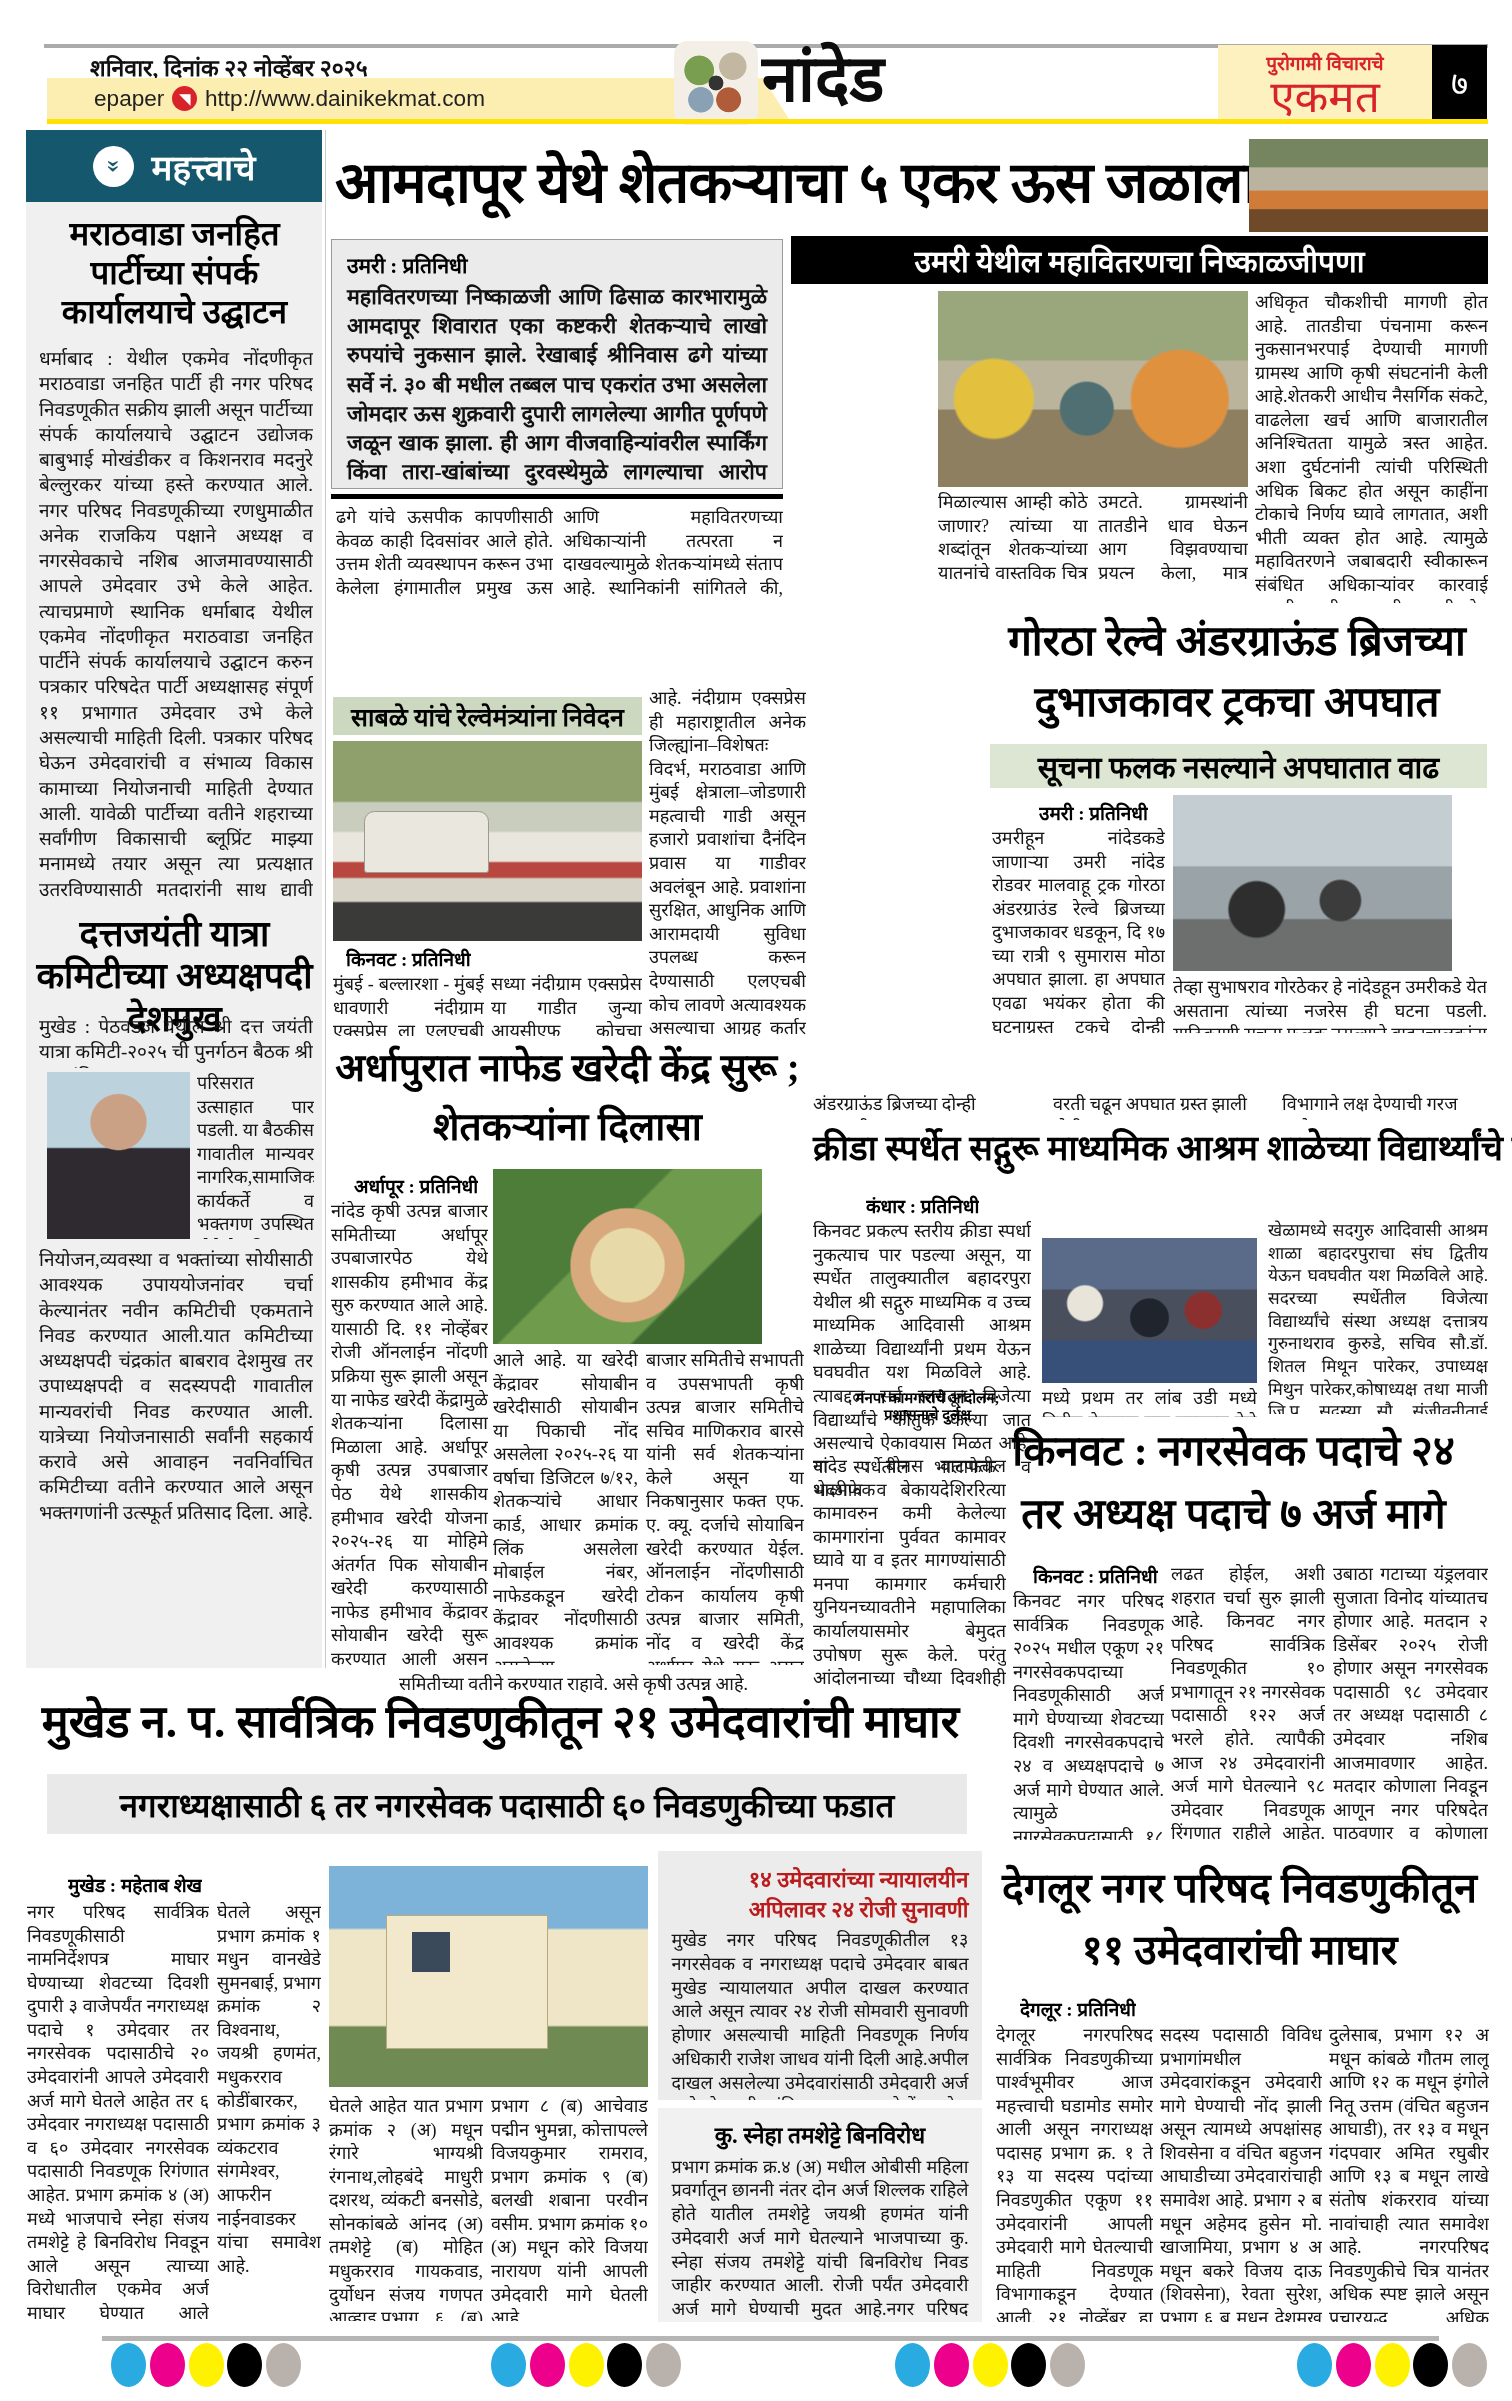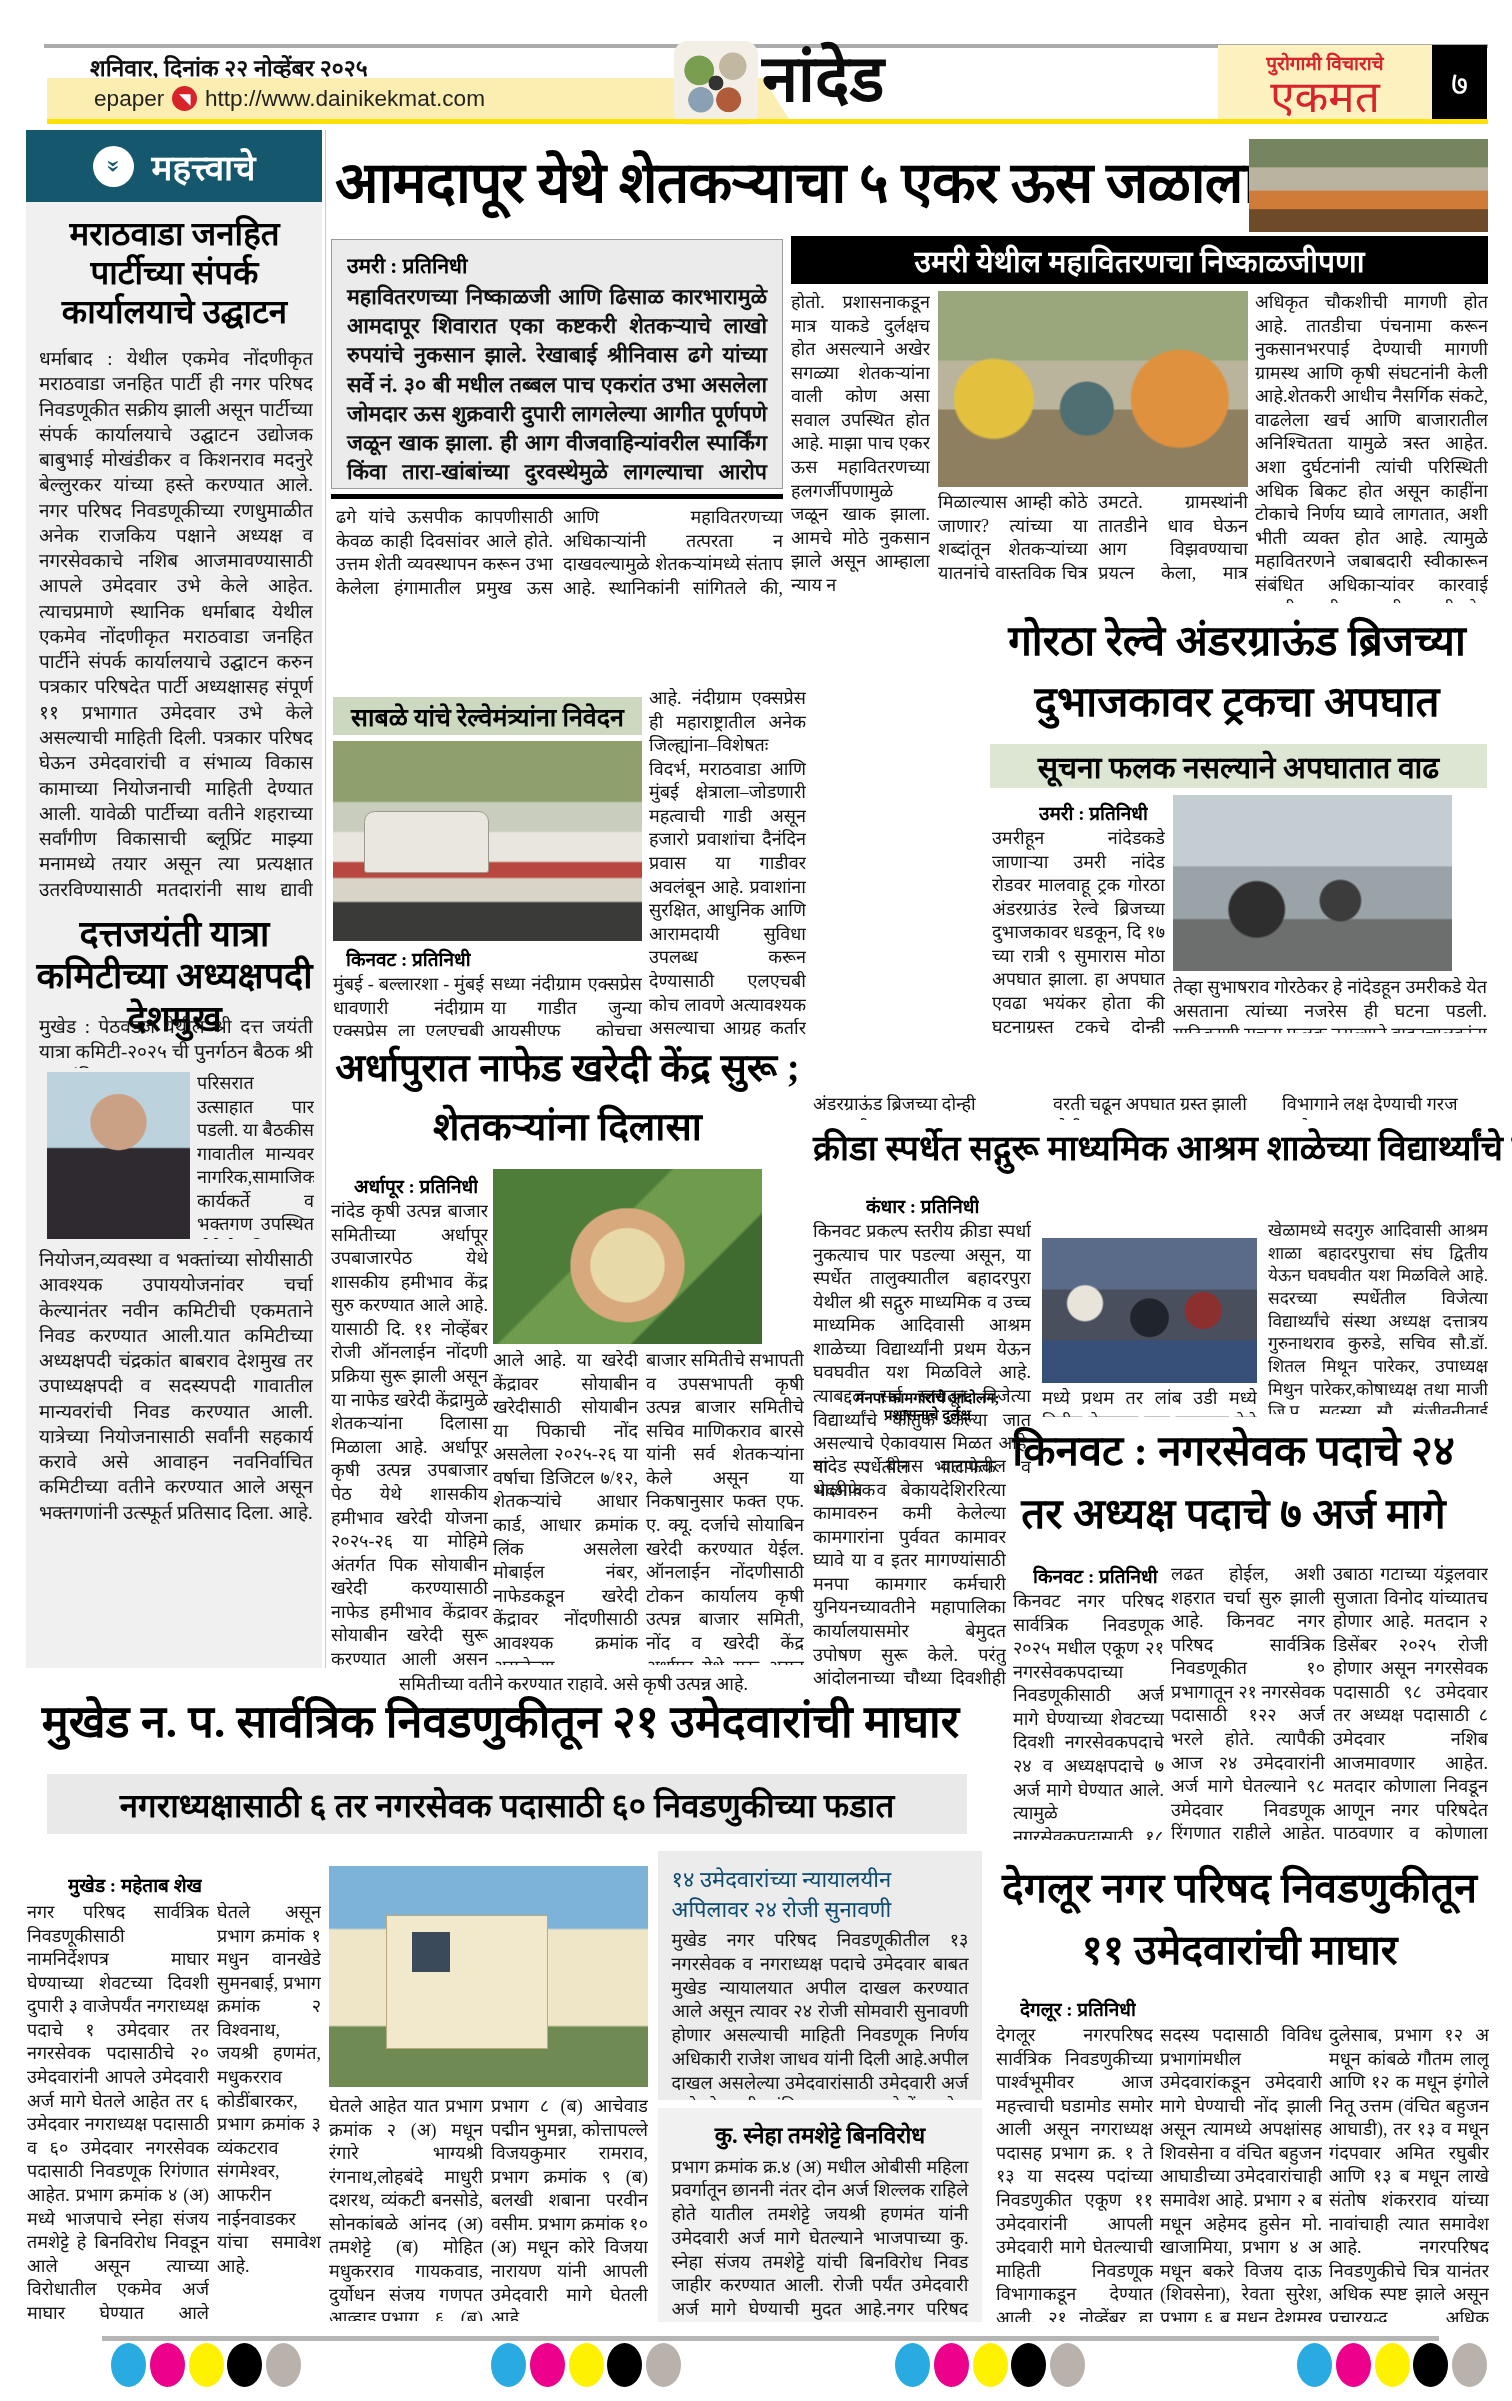--- a/index.html
+++ b/index.html
@@ -80,21 +80,20 @@
 
   <div class="abs" style="left:331px;top:239px;width:452px;height:250px;background:#ebebeb;border:0.8px solid #9a9a9a;box-sizing:border-box;padding:10.5px 15px;overflow:hidden;">
     <div class="byl" style="position:static;font-size:21px;">उमरी : प्रतिनिधी</div>
     <div style="font-size:21.5px;font-weight:bold;text-align:justify;line-height:1.36;color:#111;margin-top:4.5px;">महावितरणच्या निष्काळजी आणि ढिसाळ कारभारामुळे आमदापूर शिवारात एका कष्टकरी शेतकऱ्याचे लाखो रुपयांचे नुकसान झाले. रेखाबाई श्रीनिवास ढगे यांच्या सर्वे नं. ३० बी मधील तब्बल पाच एकरांत उभा असलेला जोमदार ऊस शुक्रवारी दुपारी लागलेल्या आगीत पूर्णपणे जळून खाक झाला. ही आग वीजवाहिन्यांवरील स्पार्किंग किंवा तारा-खांबांच्या दुरवस्थेमुळे लागल्याचा आरोप शेतकऱ्यांकडून करण्यात येत आहे.</div>
   </div>
   <div class="abs" style="left:331px;top:494px;width:452px;height:5.3px;background:#000;"></div>
 
   <div class="col" style="left:336px;top:506px;width:217px;height:95px;">ढगे यांचे ऊसपीक कापणीसाठी केवळ काही दिवसांवर आले होते. उत्तम शेती व्यवस्थापन करून उभा केलेला हंगामातील प्रमुख ऊस अचानक लागलेल्या आगीत उद्ध्वस्त झाला. प्राथमिक पंचनाम्यानुसार जवळपास तीन लाख रुपयांचे नुकसान झाल्याचा अंदाज आहे. ह्याद्यंतरही पंचनाम्यासाठी महसूल विभाग</div>
   <div class="col" style="left:563px;top:506px;width:220px;height:95px;">आणि महावितरणच्या अधिकाऱ्यांनी तत्परता न दाखवल्यामुळे शेतकऱ्यांमध्ये संताप आहे. स्थानिकांनी सांगितले की, महावितरणच्या जीर्ण झालेल्या तारांमधून वारंवार स्पार्किंग होते. खांबांची दुरवस्था, तारा झोकलेल्या स्थितीत असणे, वेळेवर दुरुस्ती न करणे या कारणांमुळे अनेकदा पिकांना धोका निर्माण</div>
 
-  <div class="col" style="left:791px;top:291px;width:139px;height:312px;">होतो. प्रशासनाकडून मात्र याकडे दुर्लक्षच होत असल्याने अखेर सगळ्या शेतकऱ्यांना वाली कोण असा सवाल उपस्थित होत आहे. माझा पाच एकर ऊस महावितरणच्या हलगर्जीपणामुळे जळून खाक झाला. आमचे मोठे नुकसान झाले असून आम्हाला न्याय न</div>
 
   <div class="photo" style="left:938px;top:291px;width:310px;height:196px;background:
        radial-gradient(circle at 78% 55%, #e0913e 0 18%, transparent 19%),
        radial-gradient(circle at 18% 55%, #e3c13f 0 14%, transparent 15%),
        radial-gradient(circle at 48% 60%, #4f6f73 0 13%, transparent 14%),
        linear-gradient(180deg,#9aa77c 0 35%,#b9b49b 36% 60%,#8d7f5f 61% 100%);"></div>
 
   <div class="col" style="left:938px;top:491px;width:310px;height:111px;column-count:2;column-gap:10.5px;">मिळाल्यास आम्ही कोठे जाणार? त्यांच्या या शब्दांतून शेतकऱ्यांच्या यातनांचे वास्तविक चित्र उमटते. ग्रामस्थांनी तातडीने धाव घेऊन आग विझवण्याचा प्रयत्न केला, मात्र तोपर्यंत उसाचे मोठे नुकसान झाले होते. आगीचे नेमके कारण वीजवाहिन्यांमुळेच झाले की नाही, याबाबत</div>
 
   <div class="col" style="left:1255px;top:291px;width:233px;height:312px;">अधिकृत चौकशीची मागणी होत आहे. तातडीचा पंचनामा करून नुकसानभरपाई देण्याची मागणी ग्रामस्थ आणि कृषी संघटनांनी केली आहे.शेतकरी आधीच नैसर्गिक संकटे, वाढलेला खर्च आणि बाजारातील अनिश्चितता यामुळे त्रस्त आहेत. अशा दुर्घटनांनी त्यांची परिस्थिती अधिक बिकट होत असून काहींना टोकाचे निर्णय घ्यावे लागतात, अशी भीती व्यक्त होत आहे. त्यामुळे महावितरणने जबाबदारी स्वीकारून संबंधित अधिकाऱ्यांवर कारवाई करावी, अशी एकमुखी मागणी होत आहे.शेवटी, जळालेल्या उसाचे योग्य मूल्यमापन करून ढगे यांच्या नुकसानीची भरपाई देणे हीच प्रशासनाची तातडीची आणि नैतिक जबाबदारी ठरते.</div>
@@ -166,21 +165,21 @@
 
   <div class="photo" style="left:329px;top:1866px;width:319px;height:221px;background:
        linear-gradient(180deg,#7db3d8 0 28%,#efe6c8 29% 72%,#6f8a52 73% 100%);">
     <div style="position:absolute;left:18%;top:22%;width:50%;height:60%;background:#f2e9cd;border:1.5px solid #b9a97e;"></div>
     <div style="position:absolute;left:26%;top:30%;width:12%;height:18%;background:#3a4a5a;"></div>
   </div>
   <div class="col" style="left:329px;top:2095px;width:154px;height:226px;">घेतले आहेत यात प्रभाग क्रमांक २ (अ) मधून रंगारे भाग्यश्री रंगनाथ,लोहबंदे माधुरी दशरथ, व्यंकटी बनसोडे, सोनकांबळे आंनद (अ) तमशेट्टे (ब) मोहित मधुकरराव गायकवाड, दुर्योधन संजय गणपत आव्हाड,प्रभाग ६ (ब) माद्दुल कल्याणी प्रतिभा, व्यिंचेवाड सुरेखा दत्तात्रय, सय्यद</div>
   <div class="col" style="left:491px;top:2095px;width:157px;height:226px;">प्रभाग ८ (ब) आचेवाड पद्मीन भुमन्ना, कोत्तापल्ले विजयकुमार रामराव, प्रभाग क्रमांक ९ (ब) बलखी शबाना परवीन वसीम. प्रभाग क्रमांक १० (अ) मधून कोरे विजया नारायण यांनी आपली उमेदवारी मागे घेतली आहे.</div>
 
   <div class="abs" style="left:658px;top:1851px;width:324px;height:249px;background:#ececec;padding:12px 13.6px;box-sizing:border-box;overflow:hidden;">
-    <div style="font-size:22px;font-weight:normal;color:#0c4a6e;">१४ उमेदवारांच्या न्यायालयीन अपिलावर २४ रोजी सुनावणी</div>
+    <div style="font-size:22px;font-weight:bold;color:#b91c1c;text-align:right;">१४ उमेदवारांच्या न्यायालयीन अपिलावर २४ रोजी सुनावणी</div>
     <div style="font-size:18px;line-height:1.32;text-align:justify;color:#141414;margin-top:6px;">मुखेड नगर परिषद निवडणूकीतील १३ नगरसेवक व नगराध्यक्ष पदाचे उमेदवार बाबत मुखेड न्यायालयात अपील दाखल करण्यात आले असून त्यावर २४ रोजी सोमवारी सुनावणी होणार असल्याची माहिती निवडणूक निर्णय अधिकारी राजेश जाधव यांनी दिली आहे.अपील दाखल असलेल्या उमेदवारांसाठी उमेदवारी अर्ज मागे घेण्याची अंतिम मुदत २५ नोव्हेंबर रोज मंगळवारी असून २५ नोव्हेंबर रोजी निवडणूक चिन्ह वाटप करण्यात येणार आहेत.</div>
   </div>
   <div class="abs" style="left:658px;top:2108px;width:324px;height:214px;background:#f1f1f1;padding:10.5px 13.6px;box-sizing:border-box;overflow:hidden;">
     <div style="font-size:22.6px;font-weight:bold;color:#000;text-align:center;">कु. स्नेहा तमशेट्टे बिनविरोध</div>
     <div style="font-size:18px;line-height:1.32;text-align:justify;color:#141414;margin-top:6px;">प्रभाग क्रमांक क्र.४ (अ) मधील ओबीसी महिला प्रवर्गातून छाननी नंतर दोन अर्ज शिल्लक राहिले होते यातील तमशेट्टे जयश्री हणमंत यांनी उमेदवारी अर्ज मागे घेतल्याने भाजपाच्या कु. स्नेहा संजय तमशेट्टे यांची बिनविरोध निवड जाहीर करण्यात आली. रोजी पर्यंत उमेदवारी अर्ज मागे घेण्याची मुदत आहे.नगर परिषद निवडणूक लढतीचे खरे चित्र २५ नोव्हेंबर रोजी स्पष्ट होणार आहे.</div>
   </div>
 
   <div class="hl" style="left:990px;top:1858px;width:499px;height:125px;font-size:41px;line-height:1.5;">देगलूर नगर परिषद निवडणुकीतून ११ उमेदवारांची माघार</div>
   <div class="byl" style="left:1020px;top:1996px;">देगलूर : प्रतिनिधी</div>
   <div class="col" style="left:996px;top:2024px;width:157px;height:298px;">देगलूर नगरपरिषद सार्वत्रिक निवडणुकीच्या पार्श्वभूमीवर आज महत्त्वाची घडामोड समोर आली असून नगराध्यक्ष पदासह प्रभाग क्र. १ ते १३ या सदस्य पदांच्या निवडणुकीत एकूण ११ उमेदवारांनी आपली उमेदवारी मागे घेतल्याची माहिती निवडणूक विभागाकडून देण्यात आली. २१ नोव्हेंबर हा उमेदवारी मागे घेण्याचा शेवटचा दिवस होता. निर्देशित वेळेत निश्चित झालेल्या माघारीची नोंद करण्यात आली.</div>

